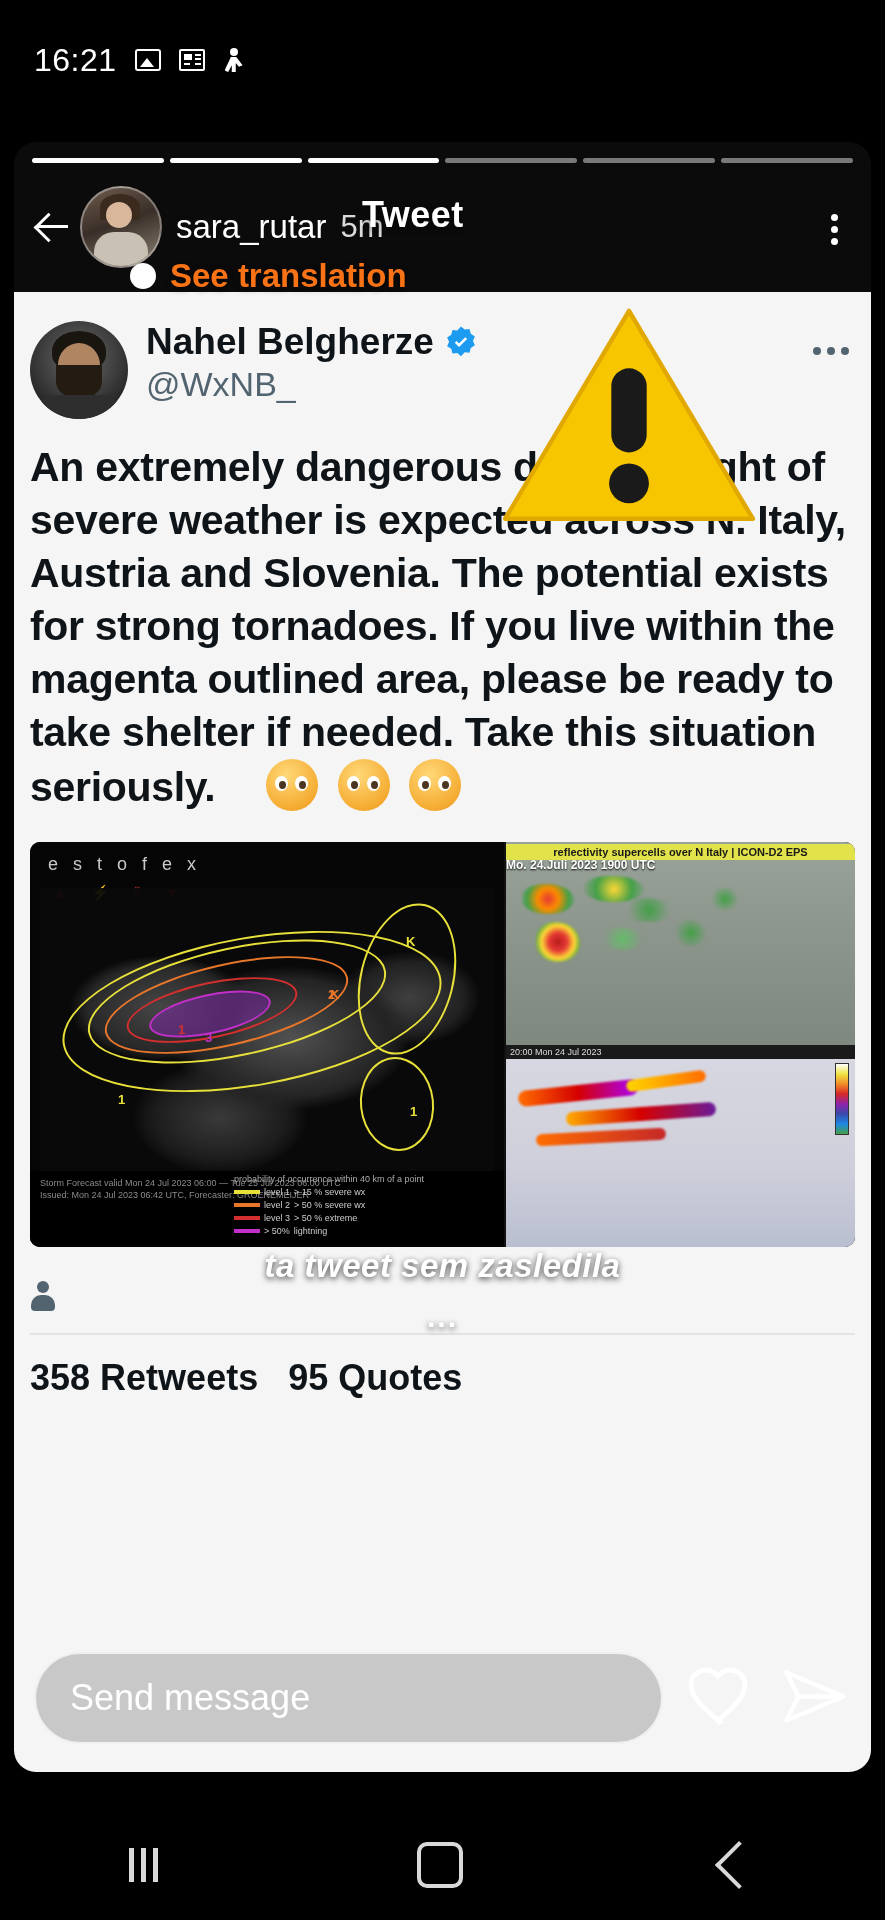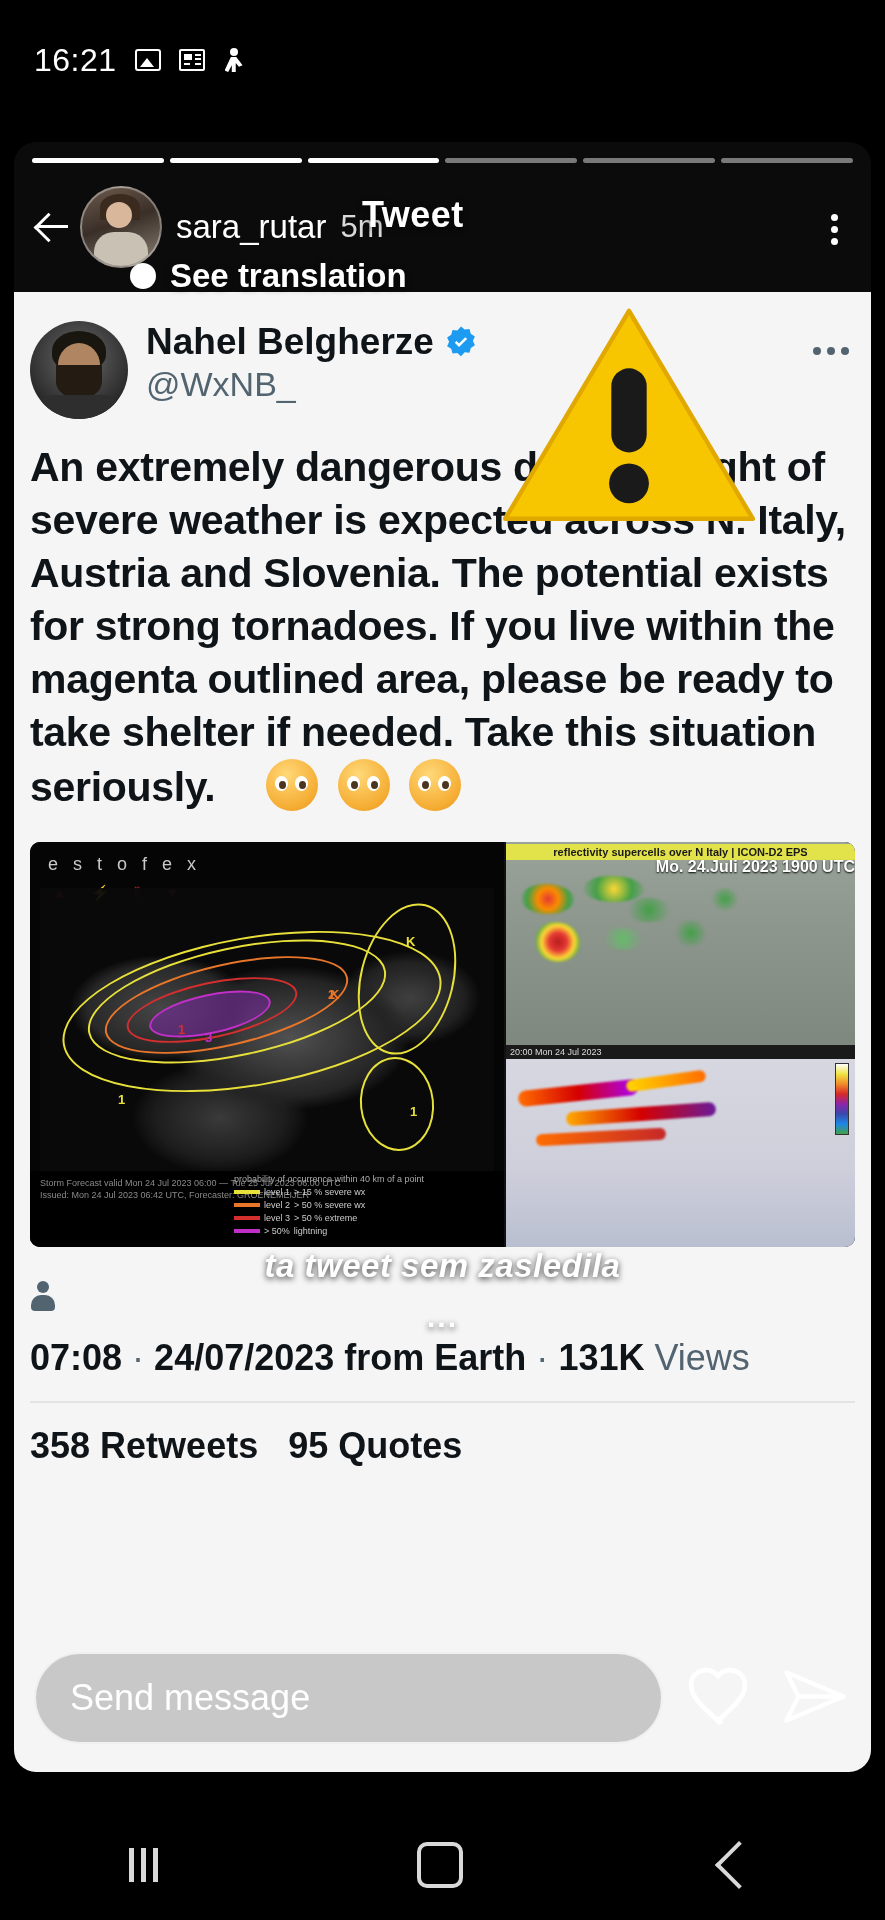--- a/index.html
+++ b/index.html
@@ -190,21 +190,21 @@
   .story-more i:nth-child(3){top:34px;}
 
   .tweet-chip {
     position: absolute; top: 52px; left: 348px; z-index: 45;
     color: #fff; font-size: 36px; font-weight: 700; letter-spacing: 0.5px;
     text-shadow: 0 2px 6px rgba(0,0,0,0.6);
   }
   .see-translation {
     position: absolute; top: 115px; left: 116px; z-index: 45;
     display: flex; align-items: center; gap: 14px;
-    color: #ffffff; font-size: 33px; font-weight: 700;
+    color: #f97316; font-size: 33px; font-weight: 700;
     text-shadow: 0 2px 6px rgba(0,0,0,0.6);
   }
   .see-translation .dot {
     width: 26px; height: 26px; border-radius: 50%; background: #fff; display:block;
   }
 
   
   .tweet-card {
     position: absolute; top: 150px; left: 0; right: 0; bottom: 0;
     background: #f5f5f5;
@@ -342,22 +342,22 @@
   .radar-top {
     height: 50%; position: relative; overflow: hidden;
     background: linear-gradient(180deg,#9aa39a 0%, #8d978d 40%, #7e887e 100%);
     padding-left: 12px;
   }
   .radar-top .title {
     position:absolute; top:2px; left:0; right:0; text-align:center; color:#1a1a1a;
     font-size: 11px; font-weight: 700; background: #e2e24a; padding: 2px 0;
   }
   .radar-top .subtitle {
-    position:absolute; top:16px; left:0; right:0; text-align:right; color:#fff;
-    font-size: 16px; font-weight: 700; text-shadow: 0 1px 2px #000;
+    position:absolute; top:16px; left:0; right:0; text-align:left; color:#fff;
+    font-size: 12px; font-weight: 700; text-shadow: 0 1px 2px #000;
   }
   .blob {
     position:absolute; border-radius: 45% 55% 50% 50%;
     filter: blur(1px);
   }
   .radar-bottom {
     height: 50%; position: relative; overflow: hidden;
     background: linear-gradient(180deg,#d8d8e2 0%, #cfcfdb 60%, #b9bfd0 100%);
   }
   .radar-bottom .tstrip {
@@ -587,29 +587,20 @@
           <span class="blob" style="left:120px;top:30px;width:80px;height:12px;background:linear-gradient(90deg,#ffd600,#ff6d00);border-radius:6px;transform:rotate(-8deg);"></span>
           <div class="colorbar"></div>
         </div>
       </div>
     </div>
 
     <div class="source-row">
       <span class="person-glyph"></span>
     </div>
 
-    <div class="meta-row">
-      <span class="dark">07:08</span>
-      <span>·</span>
-      <span class="dark">24/07/2023</span>
-      <span class="dark">from Earth</span>
-      <span>·</span>
-      <b>131K</b>
-      <span>Views</span>
-    </div>
 
     <div class="divider"></div>
 
     <div class="stats-row">
       <b>358</b>
       <b>Retweets</b>
       &nbsp;
       <b>95</b>
       <b>Quotes</b>
     </div>

